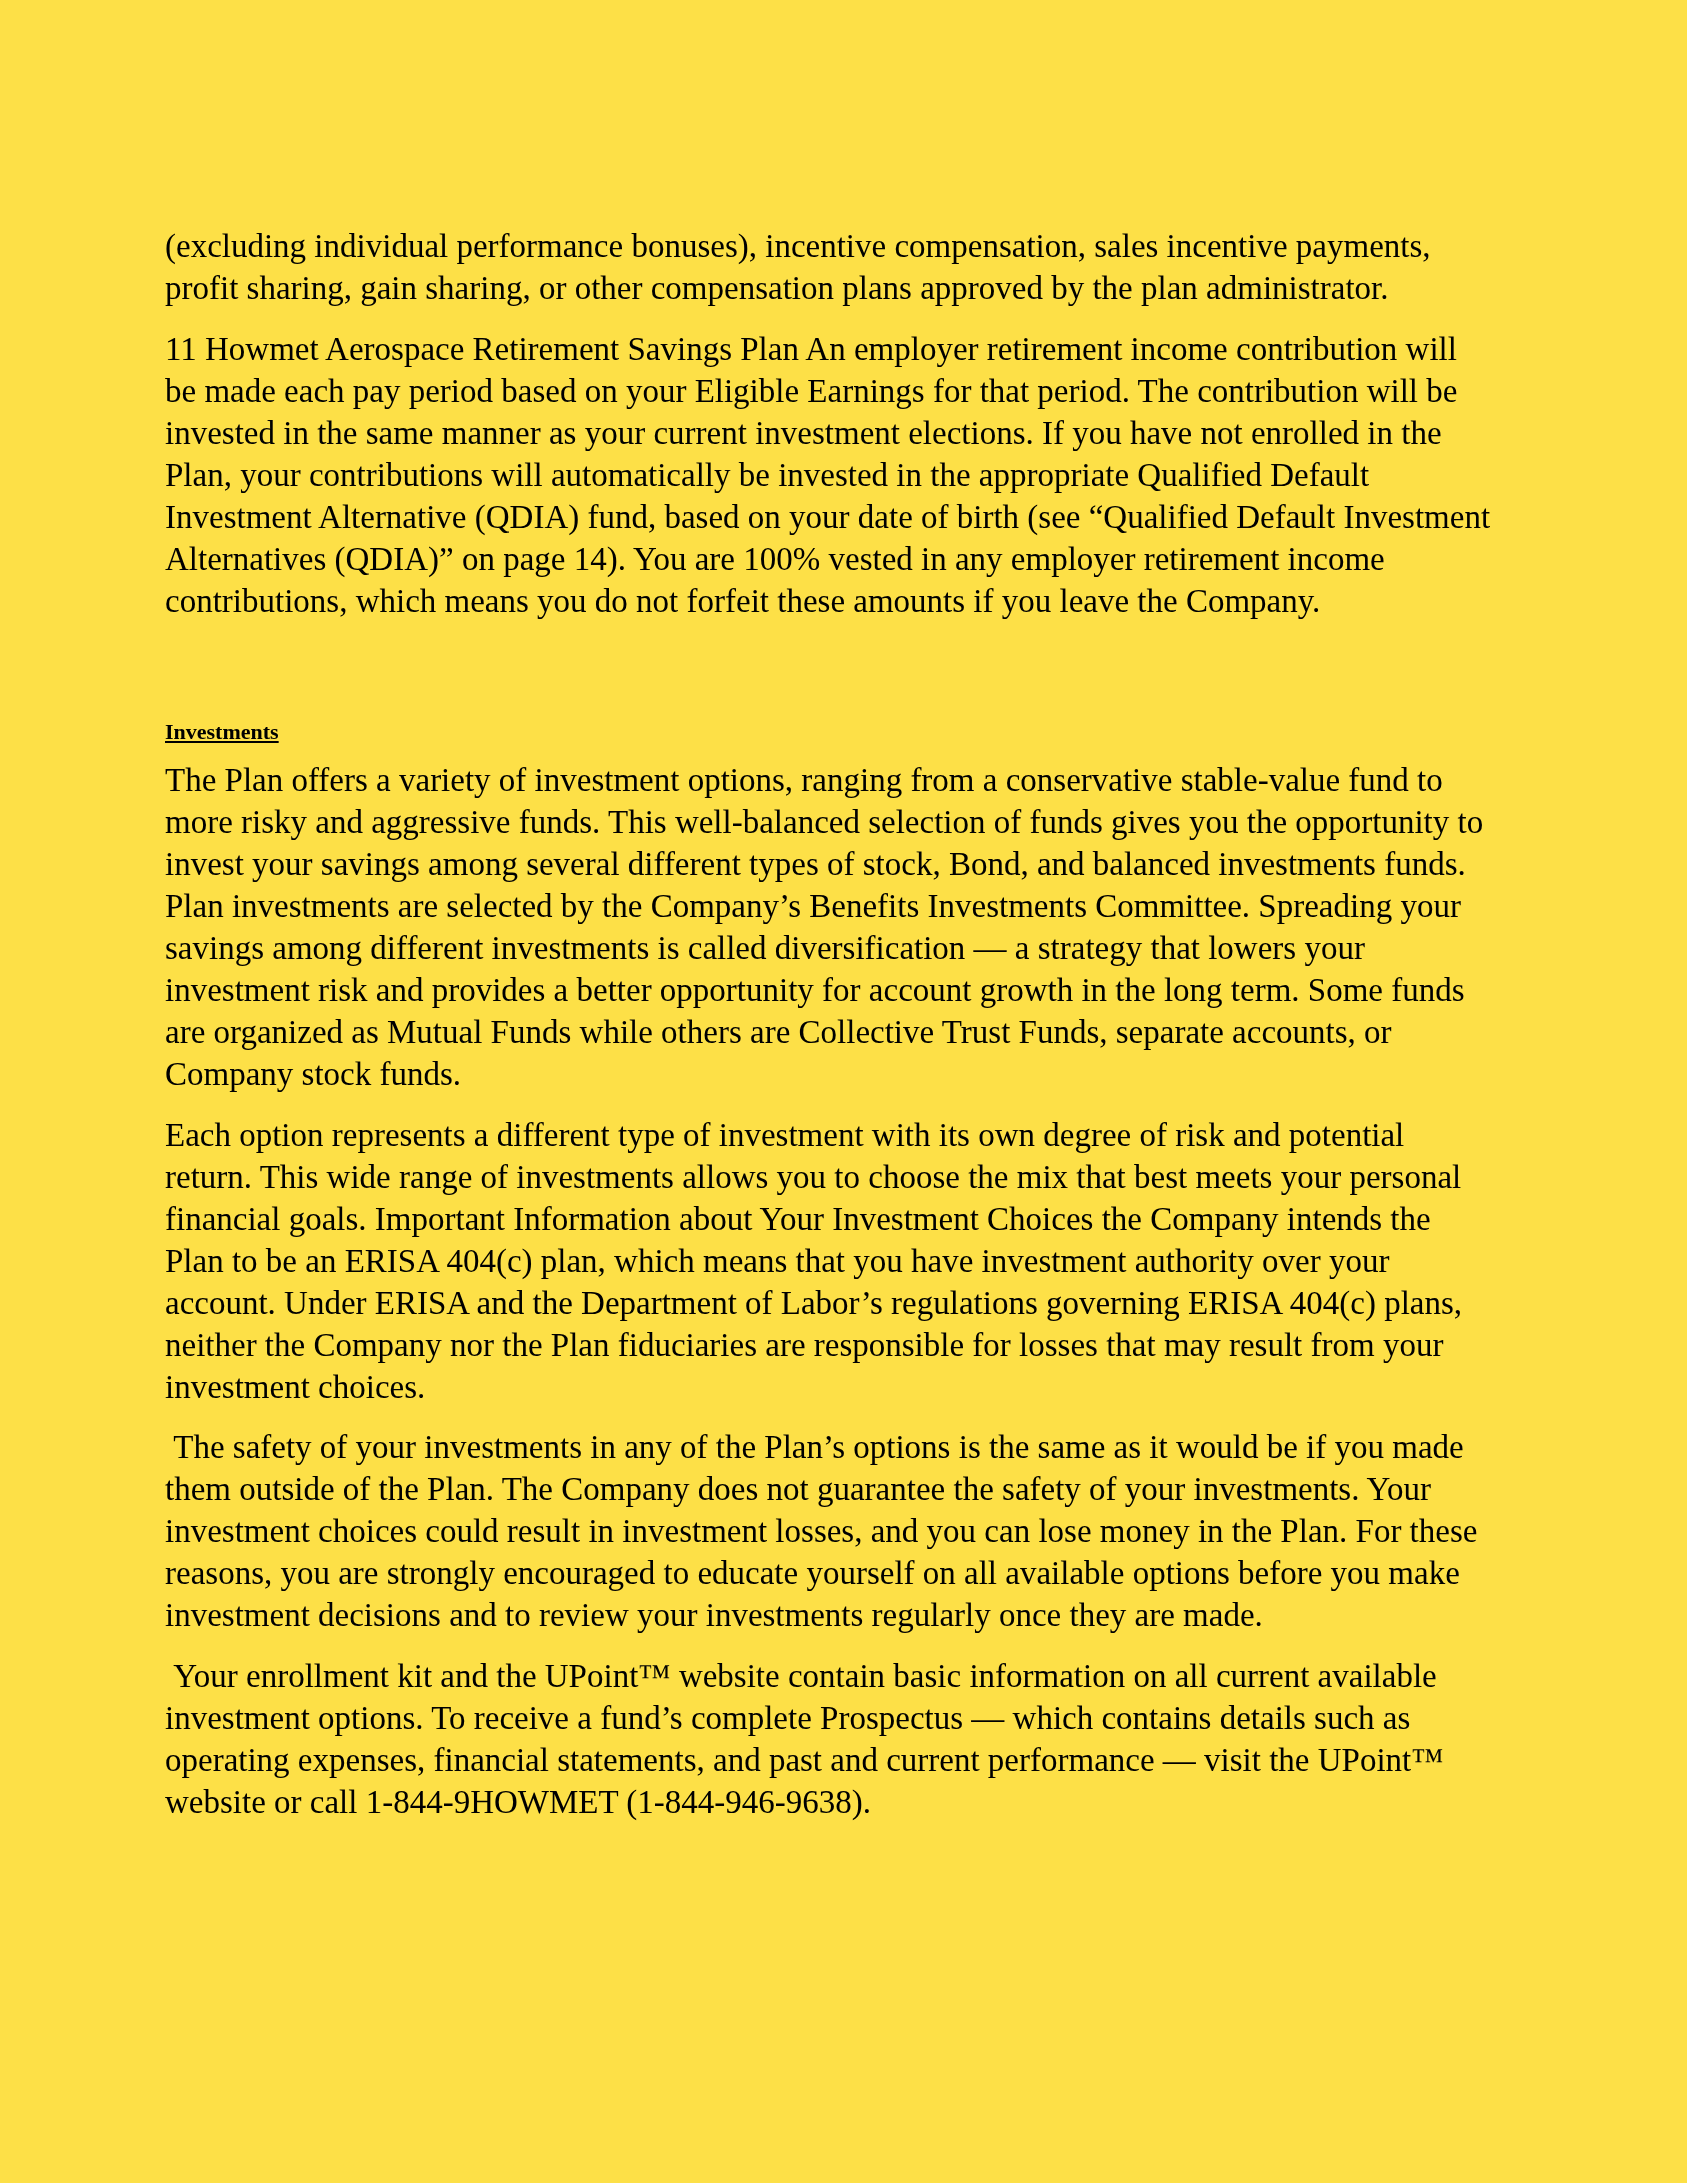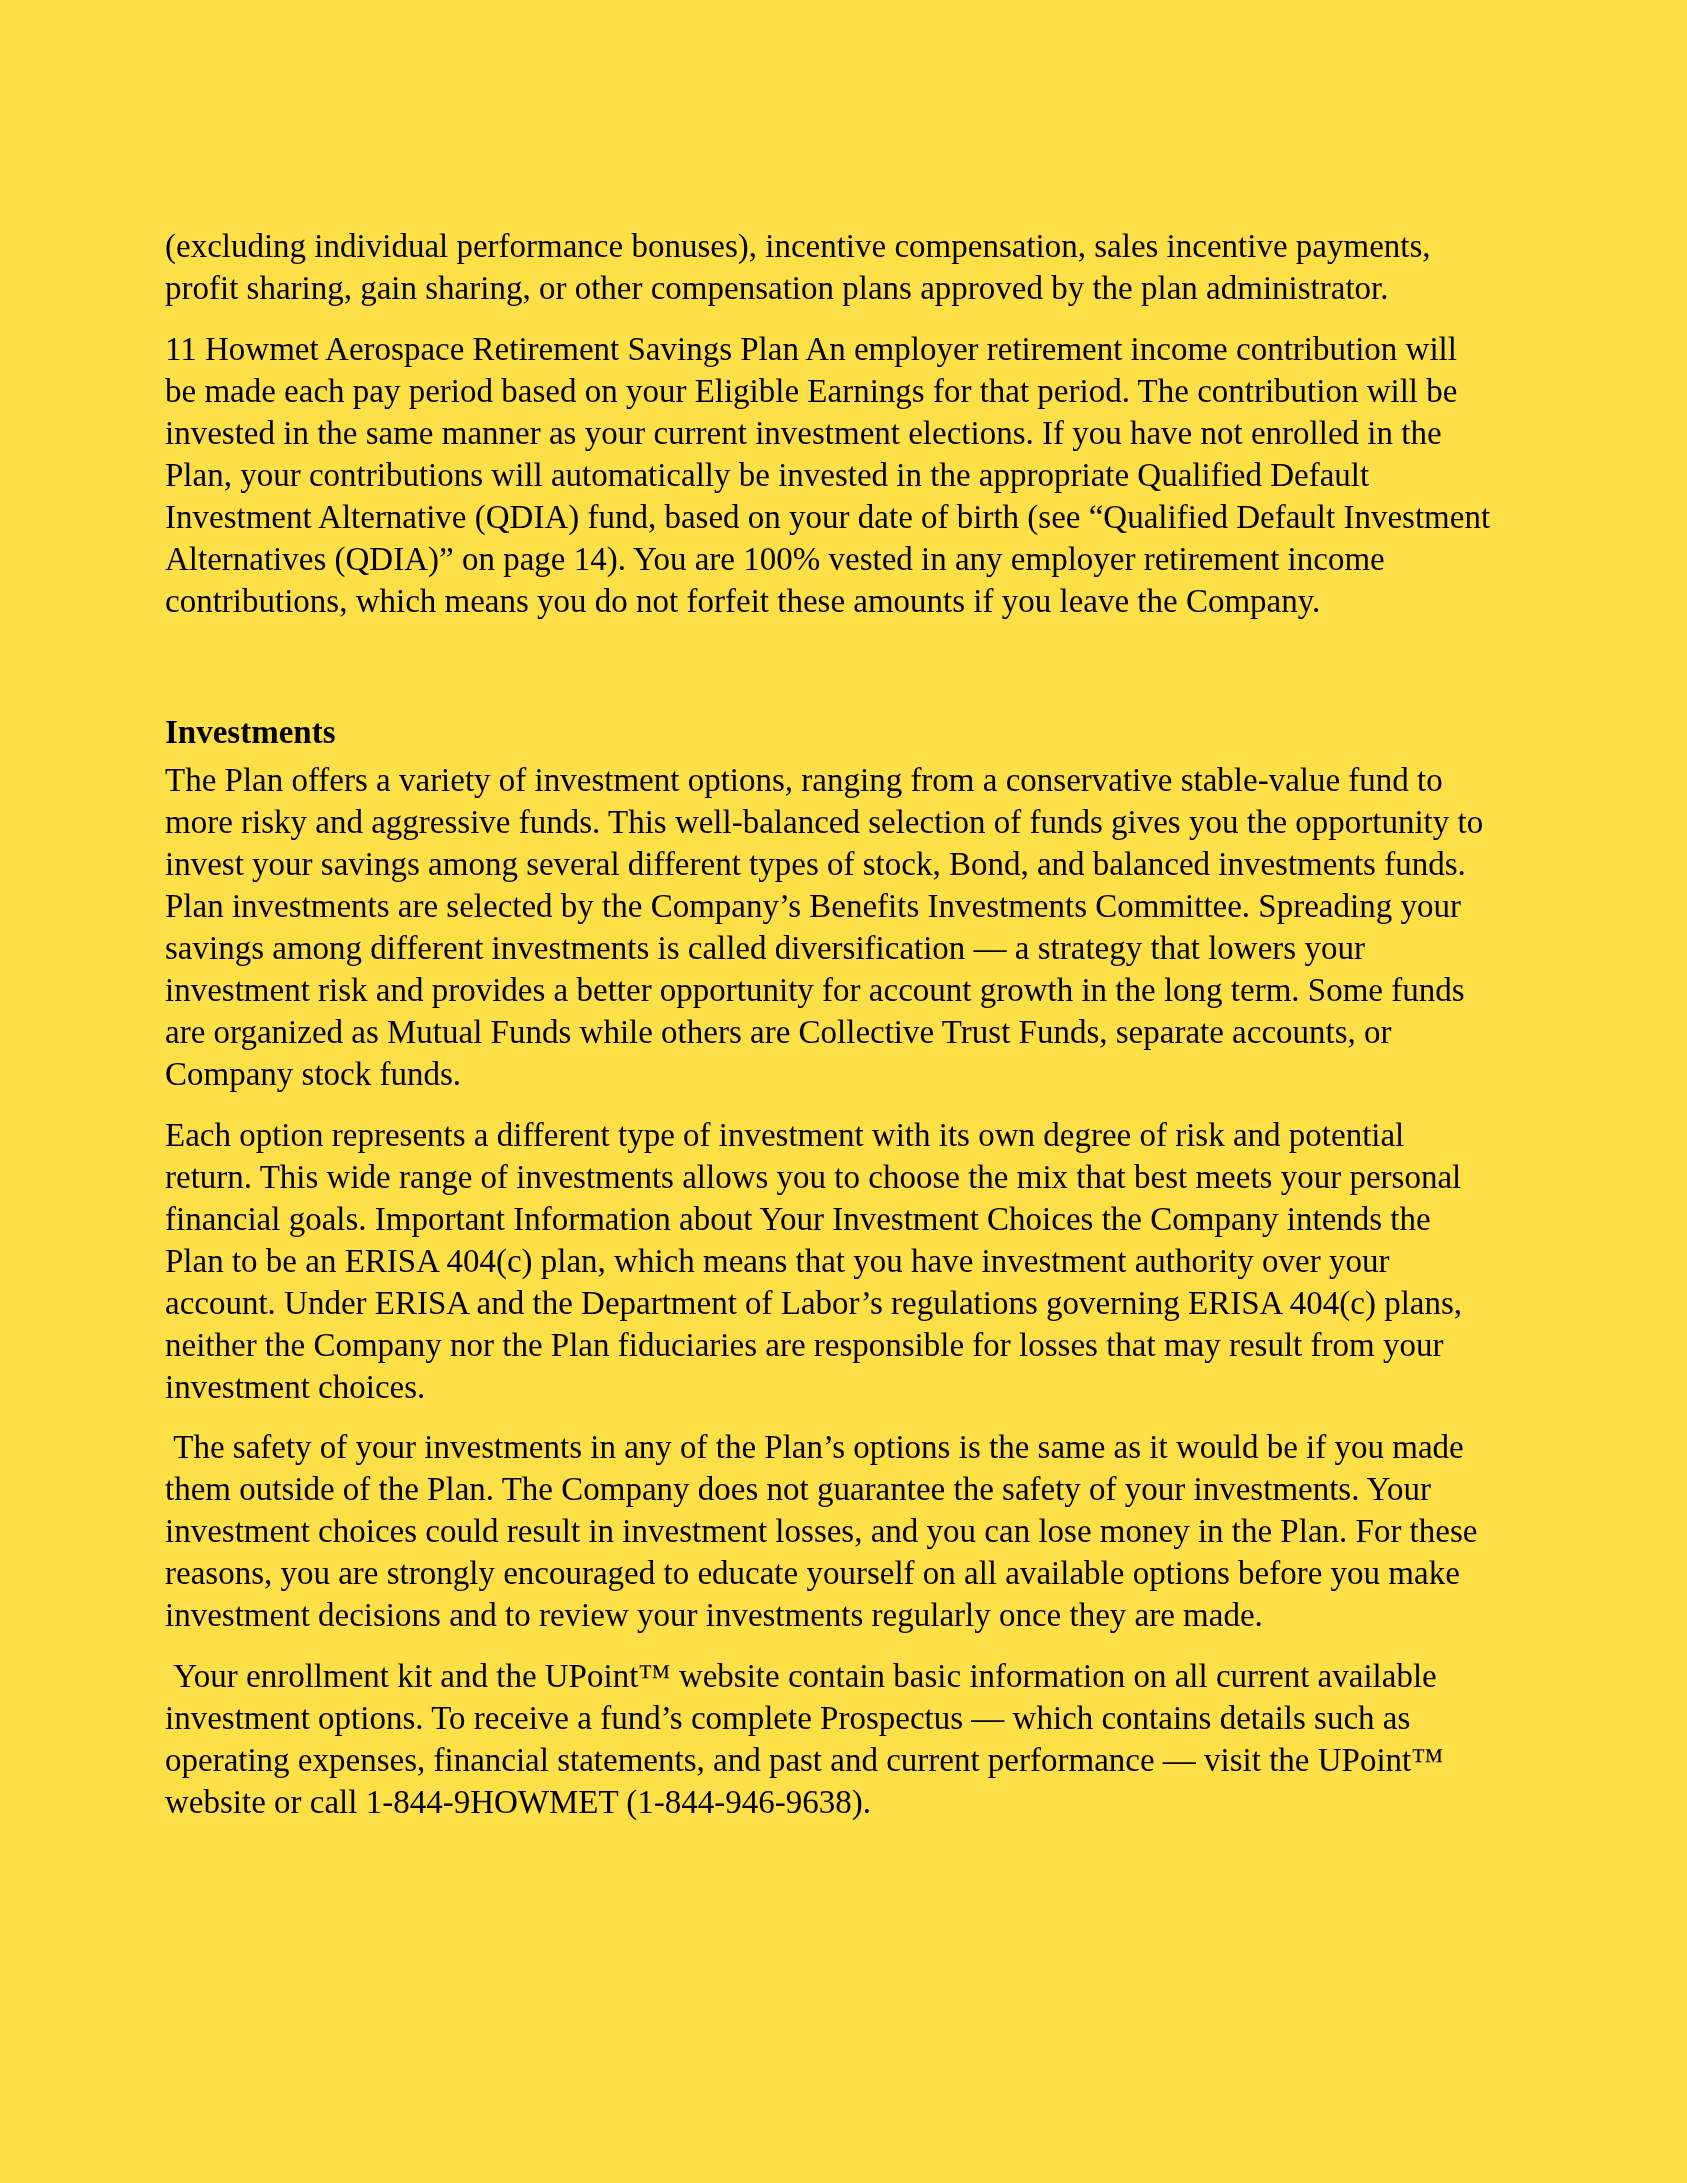--- a/index.html
+++ b/index.html
@@ -31,25 +31,26 @@
   }
   .para {
     font-size: 33px;
     line-height: 42px;
     margin: 0 0 18.5px 0;
     white-space: pre-wrap;
     text-align: left;
     color: #000000;
   }
   .section-heading {
-    font-size: 33px;
+    font-size: 22px;
     line-height: 42px;
     font-weight: bold;
     margin: 89px 0 6.6px 0;
     color: #000000;
+    text-decoration: underline;
   }
 </style>
 </head>
 <body>
 
 <div class="page">
   <div class="content">
 
     <p class="para">(excluding individual performance bonuses), incentive compensation, sales incentive payments, profit sharing, gain sharing, or other compensation plans approved by the plan administrator.</p>
 

